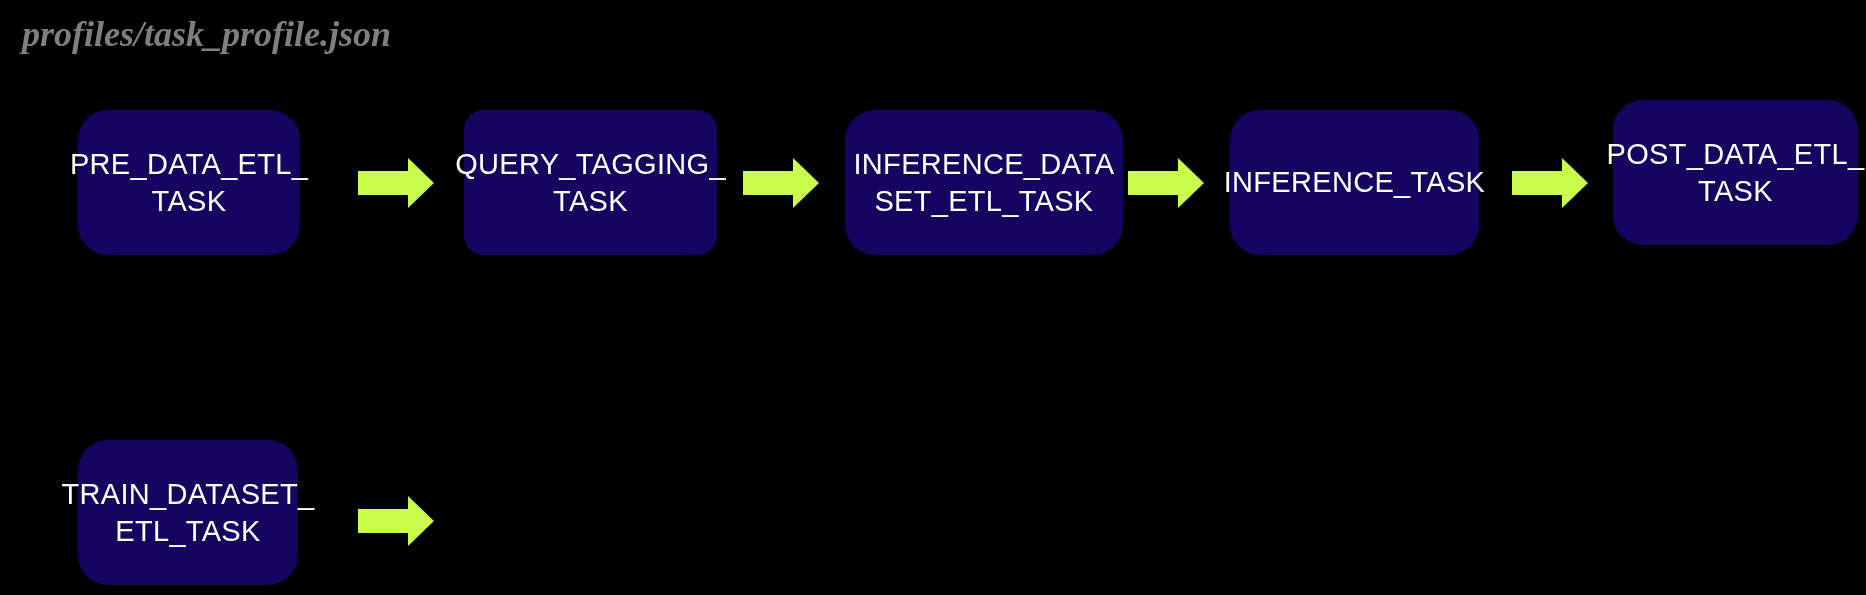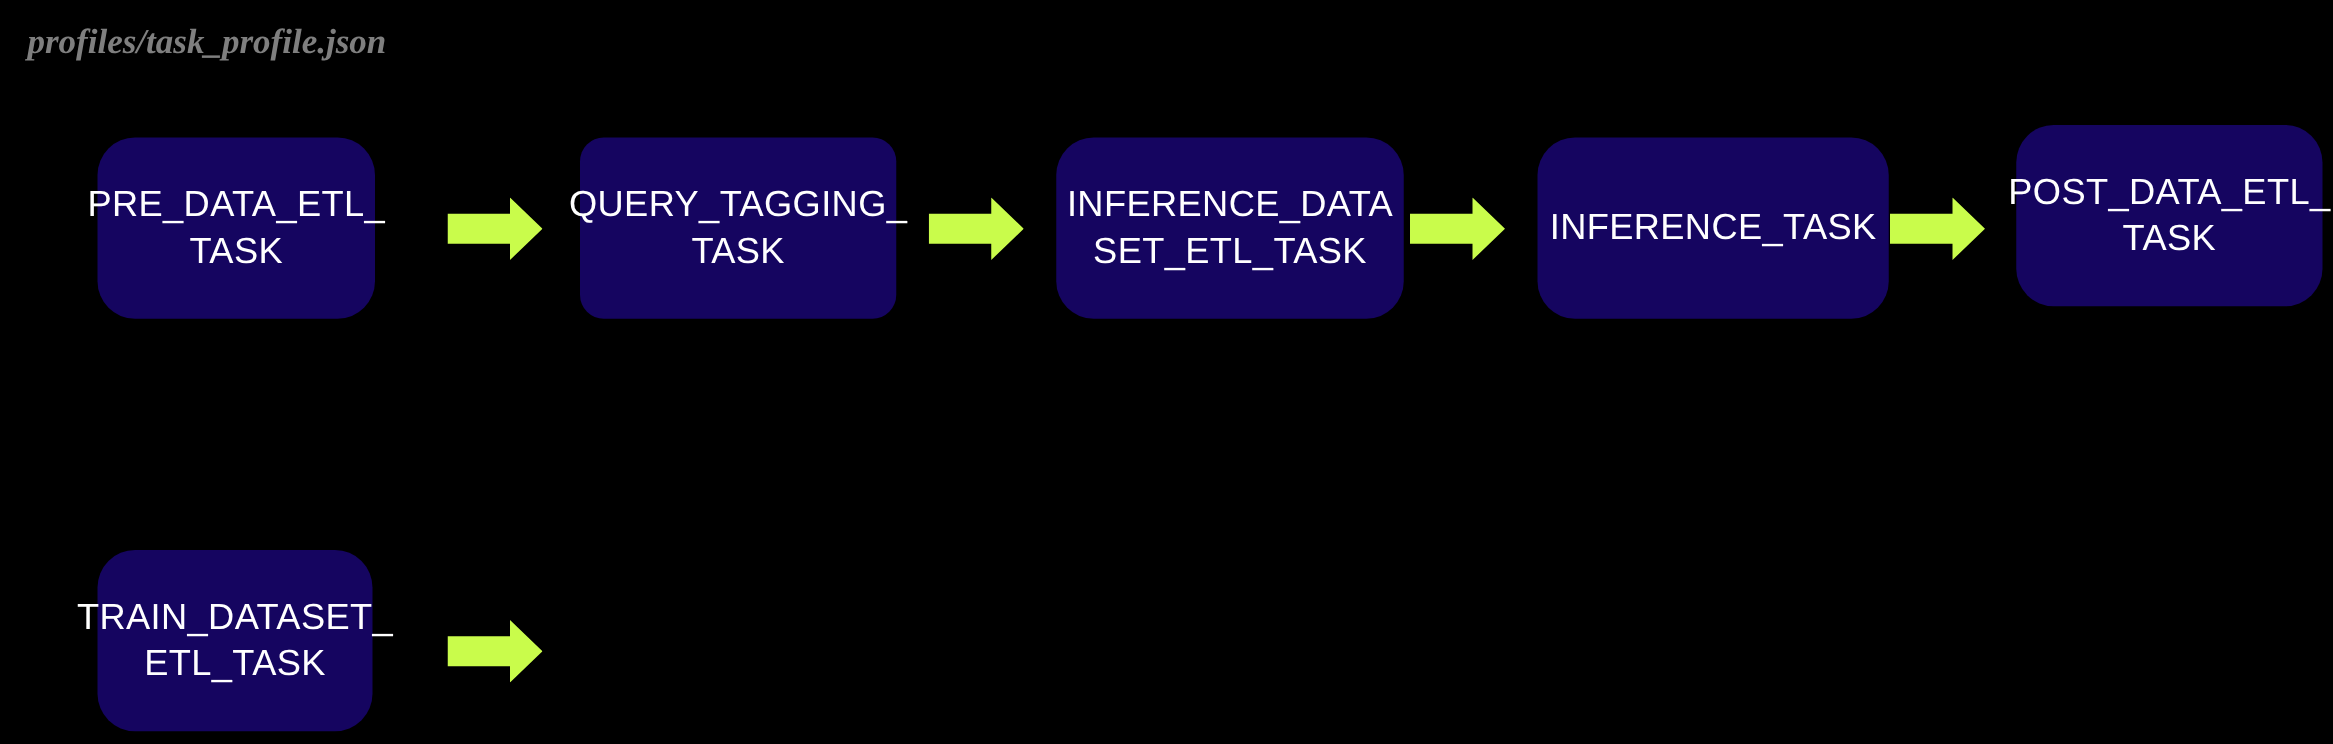--- a/index.html
+++ b/index.html
@@ -13,21 +13,21 @@
     background:var(--background,#000);
     overflow:hidden;
   }
   .profile-title{
     position:absolute;
     left:22px;
     color:var(--title-text,#7f7f7f);
     font-family:"Liberation Serif","DejaVu Serif",serif;
     font-style:italic;
     font-weight:600;
-    font-size:28px;
+    font-size:36px;
     line-height:44px;
     white-space:nowrap;
   }
   .t1{top:12px;}
   .t2{top:358px;}
   .node{
     position:absolute;
     height:145px;
     background:var(--node-fill,#150560);
     border-radius:30px;
@@ -37,21 +37,21 @@
     justify-content:center;
     text-align:center;
     white-space:pre-line;
     font-size:29px;
     line-height:37px;
     letter-spacing:0.3px;
   }
   .n1{left:78px;  top:110px; width:222px;}
   .n2{left:464px; top:110px; width:253px;border-radius:19px;}
   .n3{left:845px; top:110px; width:278px;}
-  .n4{left:1230px;top:110px; width:281px;}
+  .n4{left:1230px;top:110px; width:249px;}
   .n5{left:1613px;top:100px; width:245px;}
   .n6{left:78px;  top:440px; width:220px;}
   .n7{left:462px; top:448px; width:253px;}
   .arrow{
     position:absolute;
     width:76px;height:50px;
   }
   .arrow svg{display:block;width:100%;height:100%;}
   .arrow polygon{fill:var(--arrow,#c9fc4b);}
   .a1{left:358px; top:158px;}

